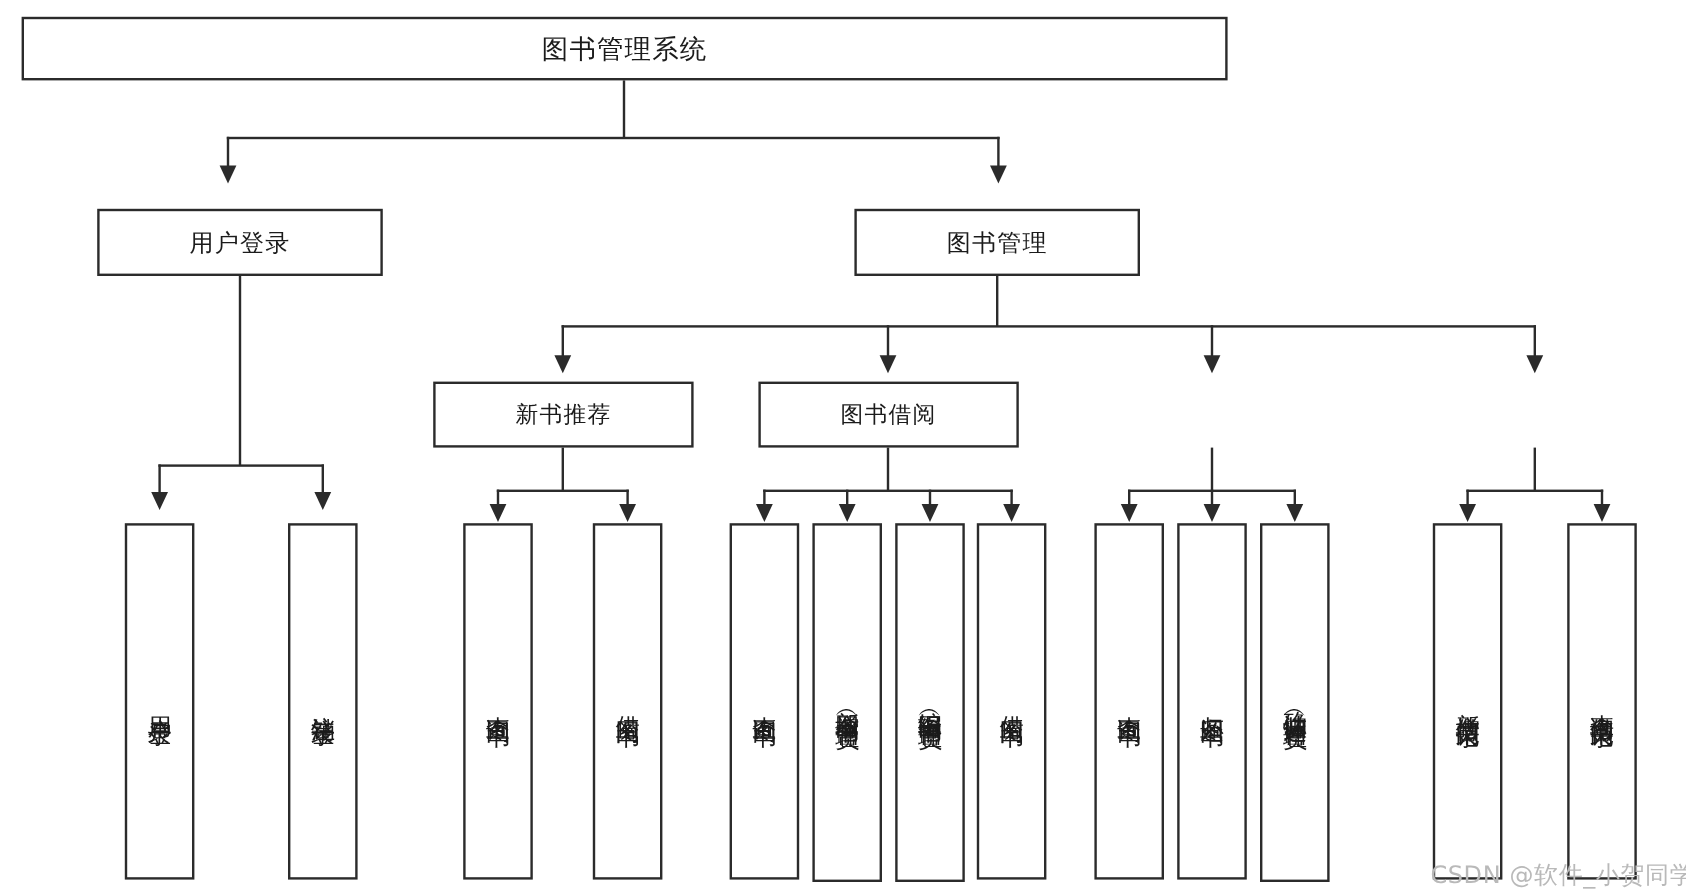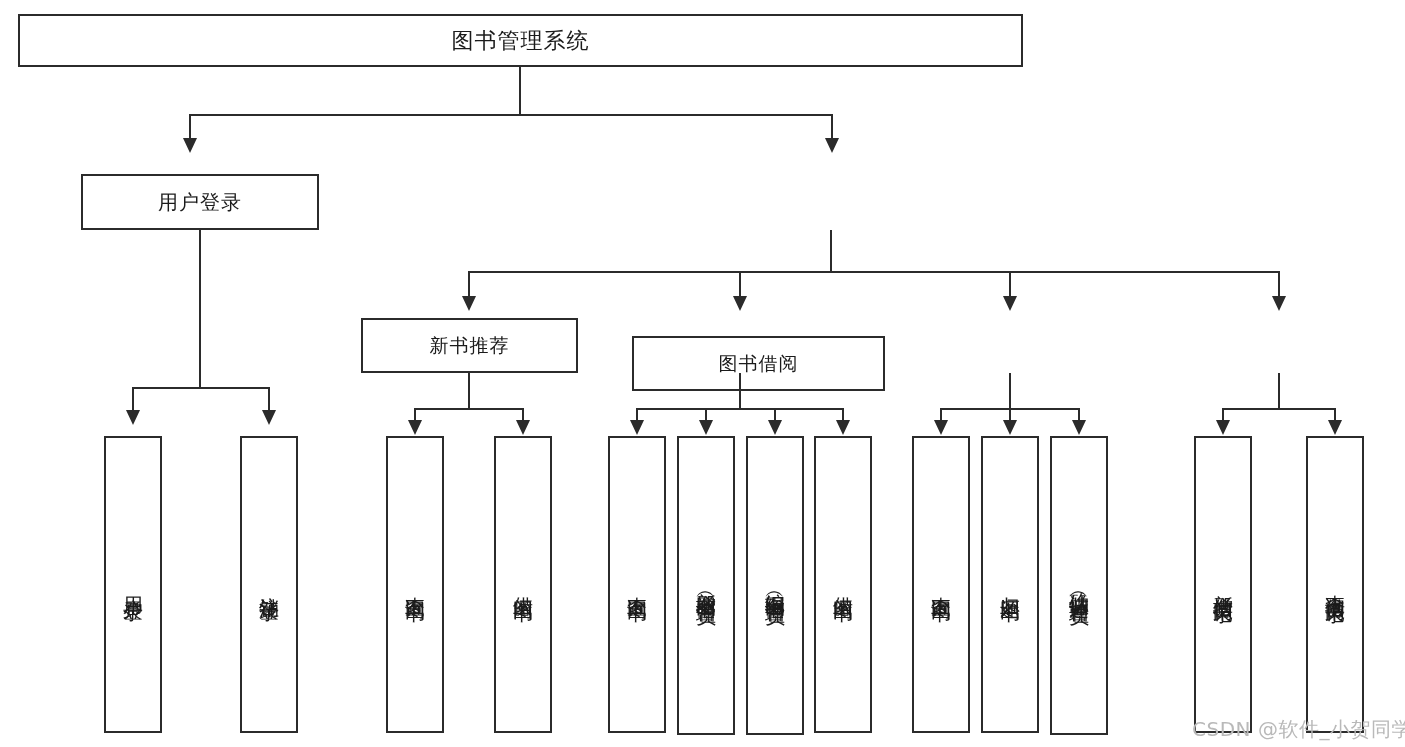--- a/index.html
+++ b/index.html
@@ -89,20 +89,23 @@
   <div class="conn vline" style="left:519px;top:67px;width:2px;height:48px;"></div>
 
   <div class="conn hline" style="left:189px;top:114px;width:644px;height:2px;"></div>
   <div class="conn vline" style="left:189px;top:114px;width:2px;height:25px;"></div>
   <div class="conn vline" style="left:831px;top:114px;width:2px;height:25px;"></div>
   <div class="arrow" style="left:183px;top:138px;"></div>
   <div class="arrow" style="left:825px;top:138px;"></div>
 
   <div class="node lvl1" style="left:81px;top:174px;width:238px;height:56px;">
     <span>用户登录</span>
+  </div>
+  <div class="node lvl1" style="left:712px;top:174px;width:238px;height:56px;">
+    <span>图书管理</span>
   </div>
 
   <div class="conn vline" style="left:199px;top:230px;width:2px;height:158px;"></div>
   <div class="conn hline" style="left:132px;top:387px;width:138px;height:2px;"></div>
   <div class="conn vline" style="left:132px;top:387px;width:2px;height:24px;"></div>
   <div class="conn vline" style="left:268px;top:387px;width:2px;height:24px;"></div>
   <div class="arrow" style="left:126px;top:410px;"></div>
   <div class="arrow" style="left:262px;top:410px;"></div>
 
   <div class="conn vline" style="left:830px;top:230px;width:2px;height:42px;"></div>
@@ -112,21 +115,21 @@
   <div class="conn vline" style="left:1009px;top:271px;width:2px;height:26px;"></div>
   <div class="conn vline" style="left:1278px;top:271px;width:2px;height:26px;"></div>
   <div class="arrow" style="left:462px;top:296px;"></div>
   <div class="arrow" style="left:733px;top:296px;"></div>
   <div class="arrow" style="left:1003px;top:296px;"></div>
   <div class="arrow" style="left:1272px;top:296px;"></div>
 
   <div class="node lvl2" style="left:361px;top:318px;width:217px;height:55px;">
     <span>新书推荐</span>
   </div>
-  <div class="node lvl2" style="left:632px;top:336px;width:253px;height:55px;">
+  <div class="node lvl2" style="left:632px;top:318px;width:217px;height:55px;">
     <span>图书借阅</span>
   </div>
 
   <div class="conn vline" style="left:468px;top:373px;width:2px;height:36px;"></div>
   <div class="conn hline" style="left:414px;top:408px;width:110px;height:2px;"></div>
   <div class="conn vline" style="left:414px;top:408px;width:2px;height:14px;"></div>
   <div class="conn vline" style="left:522px;top:408px;width:2px;height:14px;"></div>
   <div class="arrow" style="left:408px;top:420px;"></div>
   <div class="arrow" style="left:516px;top:420px;"></div>
 

